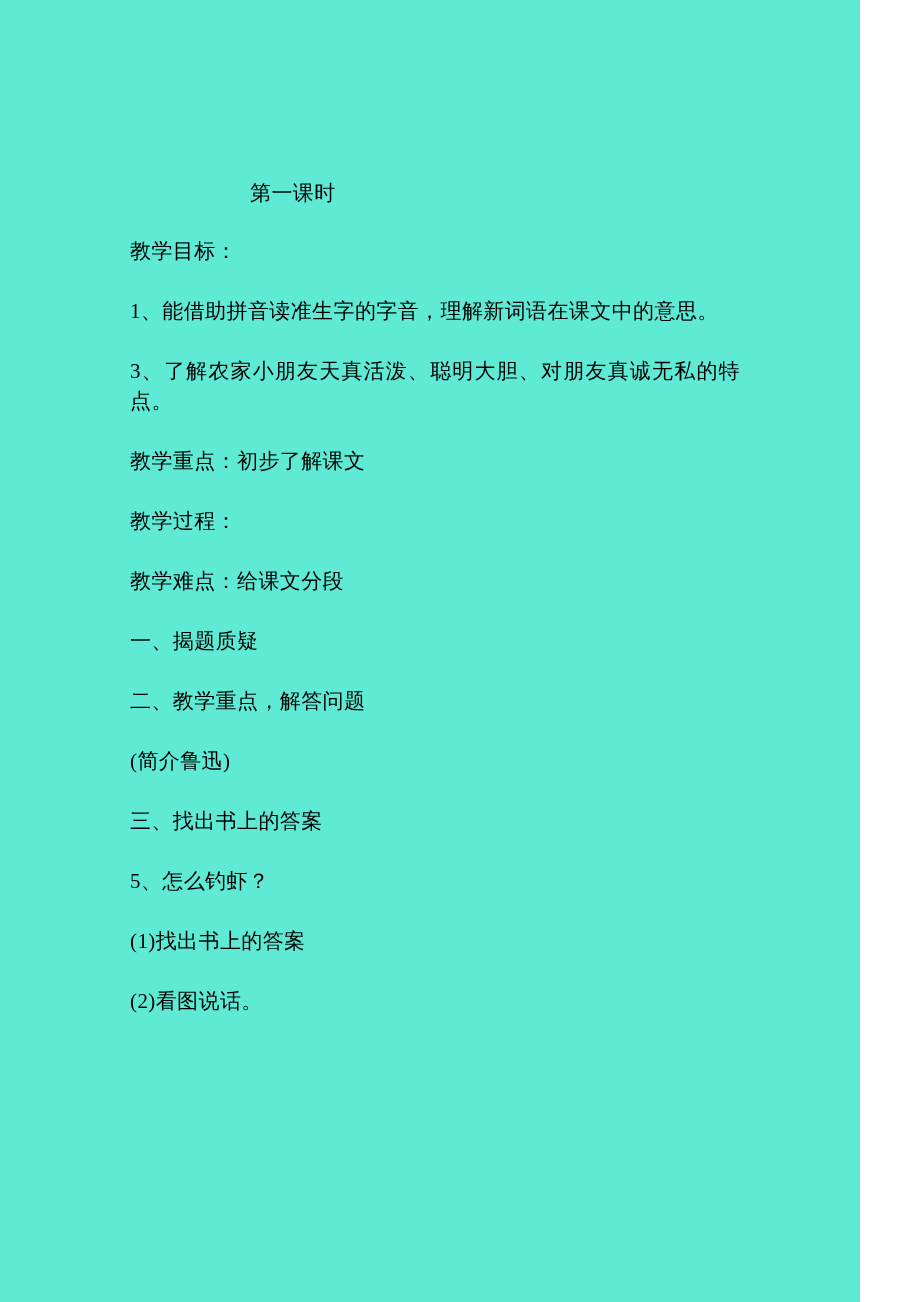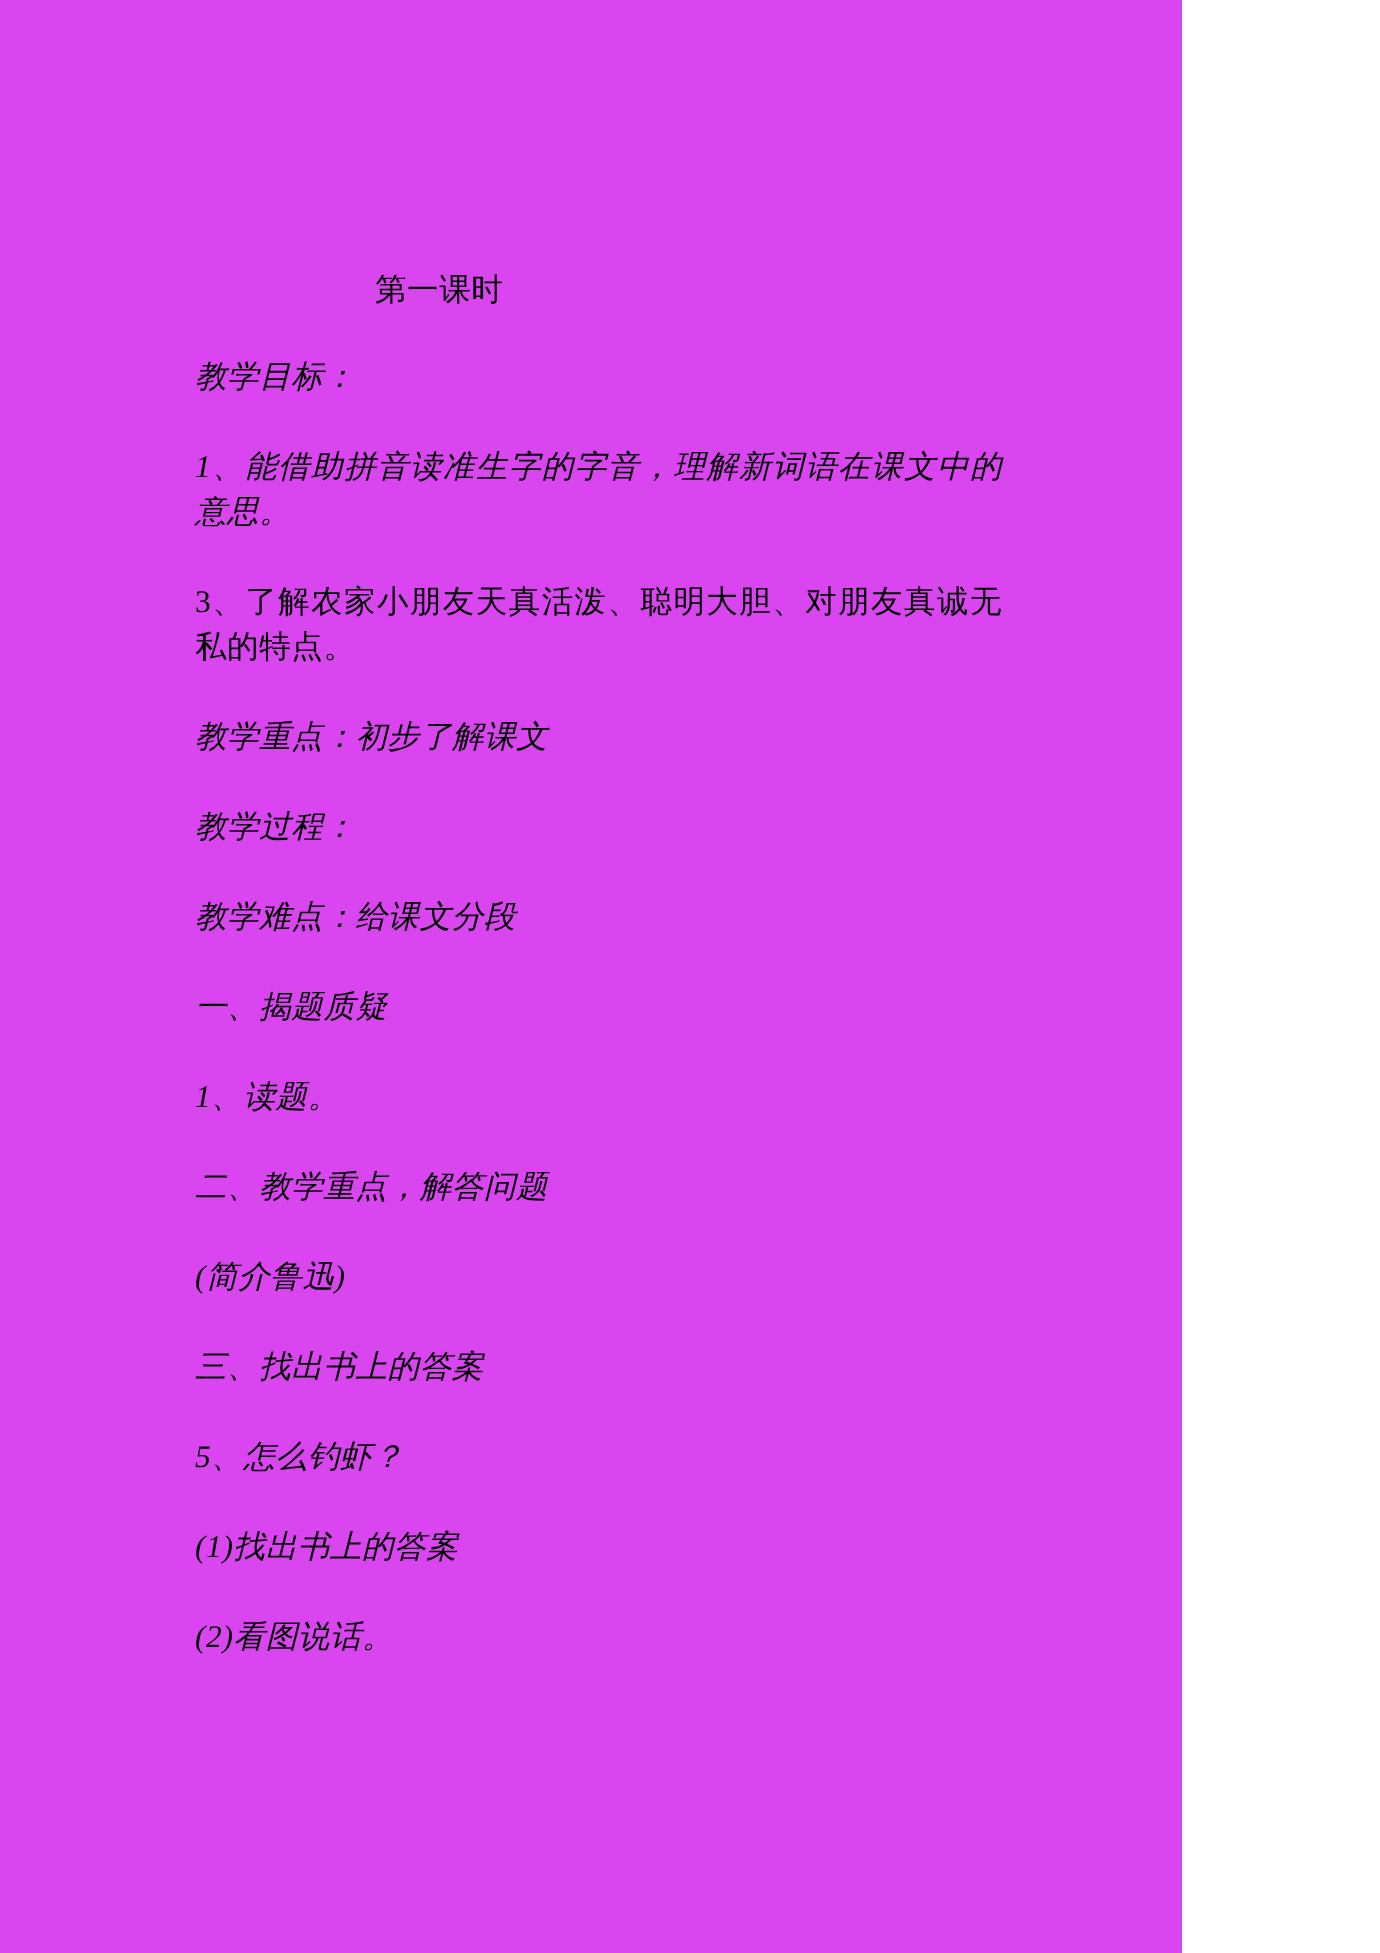--- a/index.html
+++ b/index.html
@@ -9,45 +9,44 @@
   }
   body {
     width: 920px;
     height: 1302px;
     font-family: "Liberation Serif", "DejaVu Serif", serif;
     color: #000000;
     overflow: hidden;
   }
   .page {
     box-sizing: border-box;
-    width: 788px;
+    width: 860px;
     height: 1302px;
     padding: 178px 120px 0 130px;
-    background: #d946ef;
+    background: #5eead4;
   }
   .doc-body {
     font-size: 21px;
     line-height: 1.0;
   }
   .para {
     margin: 0 0 30px 0;
     font-size: 21px;
     line-height: 30px;
     letter-spacing: 0.4px;
     text-align: justify;
     text-justify: inter-ideograph;
     white-space: pre-wrap;
   }
   .para.indent-title {
     text-indent: 120px;
     margin-bottom: 28px;
   }
   .para.indent-1 {
     text-indent: 0px;
-    font-style: italic;
   }
   .para.hang {
     text-indent: 0px;
     margin-top: 22px;
   }
 </style>
 </head>
 <body>
 
 <div class="page">
@@ -63,21 +62,20 @@
     <p class="para hang">3、了解农家小朋友天真活泼、聪明大胆、对朋友真诚无私的特点。</p>
 
     <p class="para indent-1">教学重点：初步了解课文</p>
 
     <p class="para indent-1">教学过程：</p>
 
     <p class="para indent-1">教学难点：给课文分段</p>
 
     <p class="para indent-1">一、揭题质疑</p>
 
-    <p class="para indent-1">1、读题。</p>
 
 
     <p class="para indent-1">二、教学重点，解答问题</p>
 
     <p class="para indent-1">(简介鲁迅)</p>
 
     <p class="para indent-1">三、找出书上的答案</p>
 
     <p class="para indent-1">5、怎么钓虾？</p>
 

